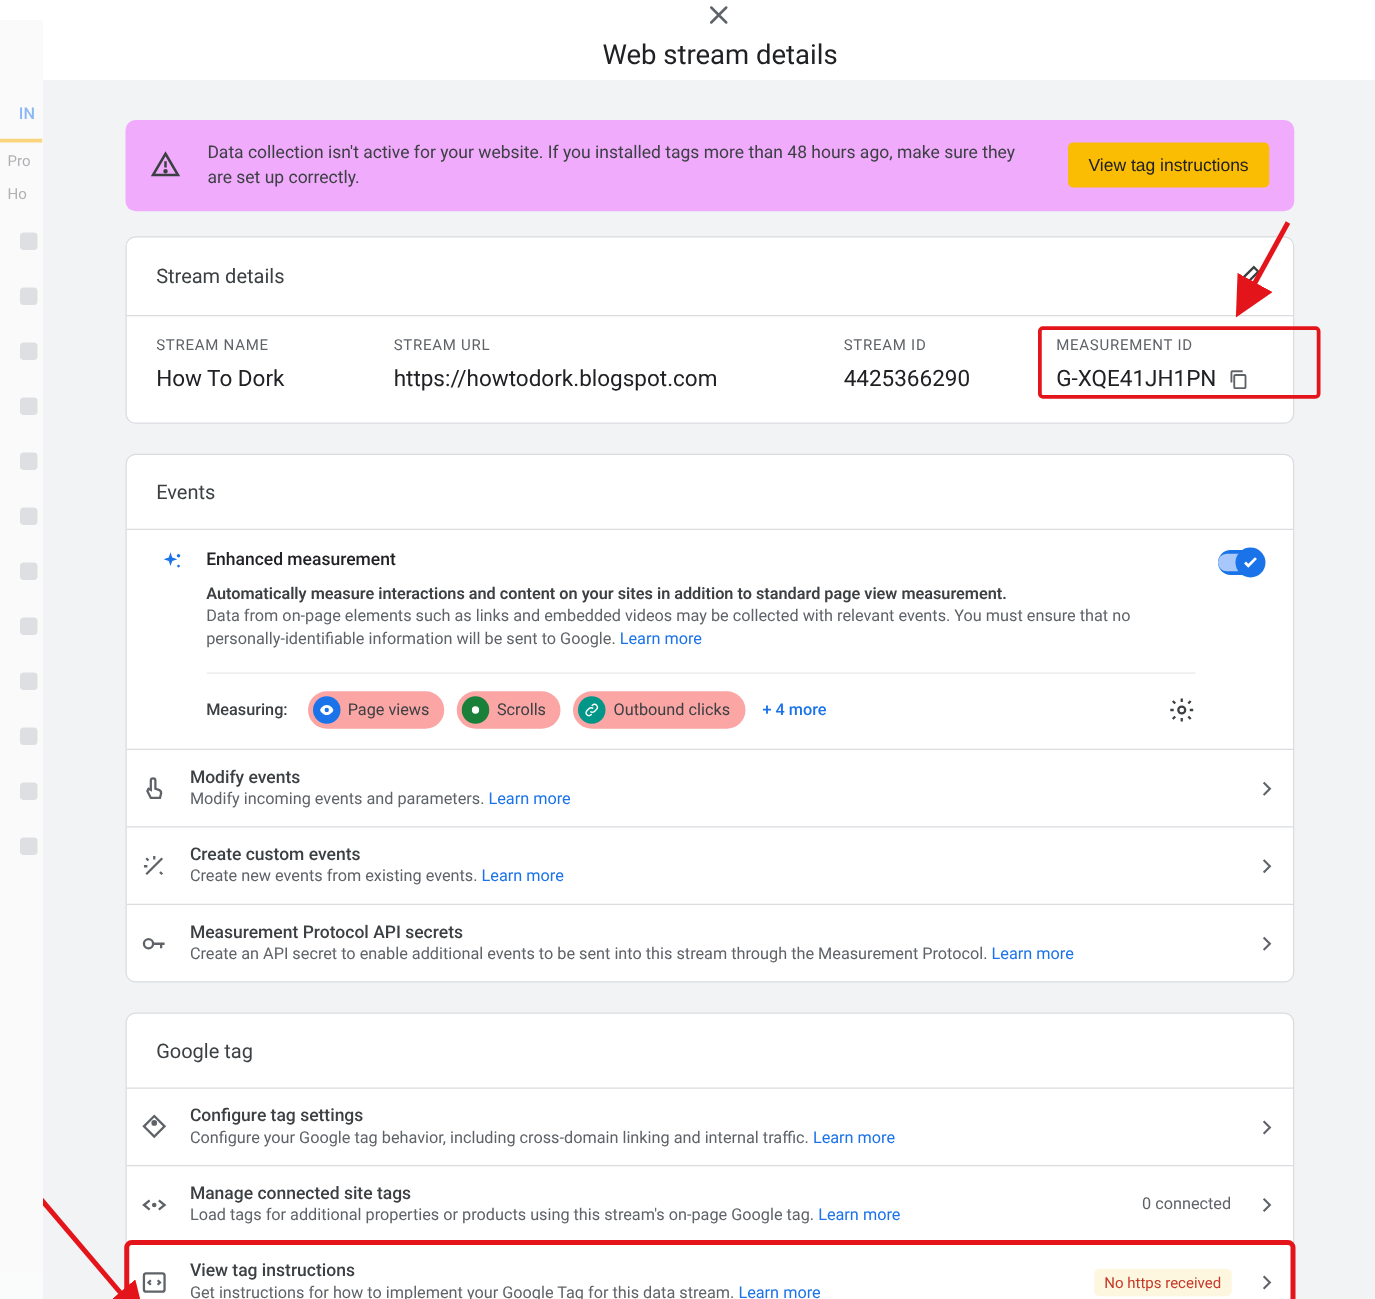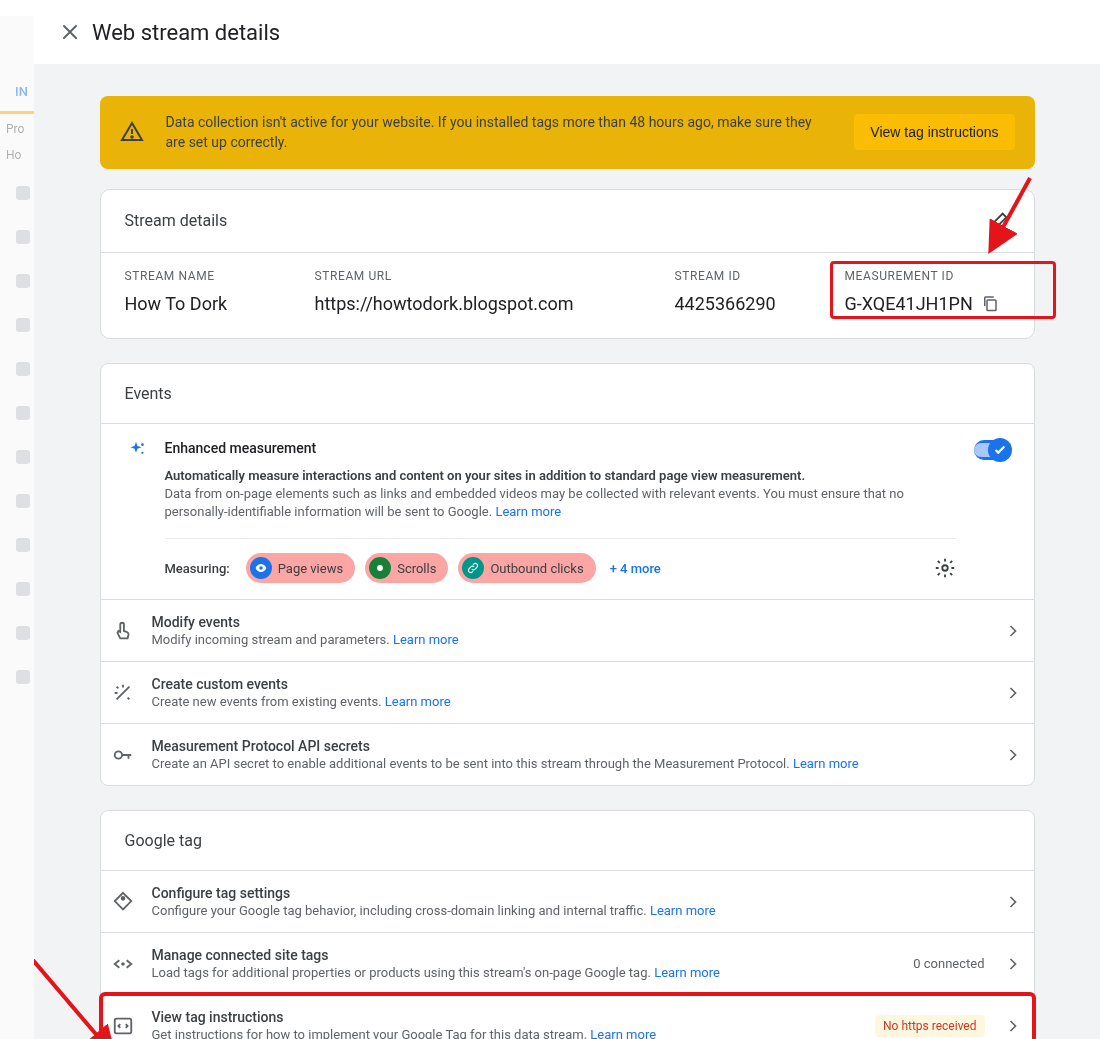--- a/index.html
+++ b/index.html
@@ -8,34 +8,34 @@
 
   
   .back-strip { position: absolute; left: 0; top: 16px; width: 35px; height: 100%; background: #f6f7f8; border-right: 1px solid #e0e0e0; opacity: 0.5; }
   .back-strip .tab { color: #1a73e8; font-size: 13px; font-weight: 500; padding: 12px 6px; border-bottom: 3px solid #f9ab00; text-align: right;}
   .back-strip .crumb { font-size: 12px; color: #5f6368; padding: 8px 6px 4px; text-align:left;}
   .back-strip .icons { display:flex; flex-direction:column; gap:30px; padding-top:20px; padding-left:16px;}
   .back-strip .dot { width:14px; height:14px; background:#bdc1c6; border-radius:3px;}
 
   
   .panel { position:absolute; left:34px; top:0; right:0; bottom:0; background:#fff; }
-  .panel-header { display:flex; align-items:center; height:64px; padding:0 8px 0 24px; border-bottom: 0px; gap:8px; }
+  .panel-header { display:flex; align-items:center; height:64px; padding:0 8px 0 24px; border-bottom: 0px; gap:8px;flex-direction:column; }
   .close-x { width:24px; height:24px; display:flex; align-items:center; justify-content:center; cursor:pointer; }
   .close-x svg { width:16px; height:16px; stroke:#5f6368; stroke-width:2;}
   .panel-title { font-size:22px; color:#202124; margin-left: 2px;}
   .panel-body { background:#f1f3f4; padding: 32px 32px; height: calc(100% - 64px); overflow:auto; }
   .inner { max-width: 935px; margin: 0 auto; }
 
   
   .card { background:#fff; border:1px solid #dadce0; border-radius:8px; margin-bottom: 24px; }
   .card-head { padding: 20px 24px; font-size:16px; color:#3c4043; display:flex; align-items:center; justify-content:space-between; }
   .divider { border-top:1px solid #dadce0; }
 
   
-  .callout { background:#eab308; border-radius:8px; padding:16px 20px; display:flex; align-items:center; gap:22px; margin-bottom:20px; }
+  .callout { background:#f0abfc; border-radius:8px; padding:16px 20px; display:flex; align-items:center; gap:22px; margin-bottom:20px; }
   .callout .warn { width:24px; height:24px; flex-shrink:0;}
   .callout .msg { flex:1; font-size:14px; color:#3c4043; line-height:1.45; }
   .btn-amber { background:#fbbc04; color:#202124; font-size:14px; font-weight:500; padding: 10px 16px; border-radius:4px; border:none; cursor:pointer; }
 
   
   .stream-grid { display:flex; padding: 16px 24px 24px; gap: 40px; }
   .stream-grid .col { }
   .stream-grid .label { font-size:12px; letter-spacing:0.6px; color:#5f6368; margin-bottom:10px; }
   .stream-grid .value { font-size:18px; color:#202124; font-weight:400; white-space:nowrap; display:flex; align-items:center; gap:8px;}
   .stream-grid .c-name{flex: 0 0 150px;}
@@ -128,21 +128,21 @@
           <svg viewBox="0 0 24 24" fill="none" stroke="#3c4043" stroke-width="2">
               <path d="M12 3 L22 20 H2 Z"></path>
               <line x1="12" y1="9" x2="12" y2="14"></line>
               <circle cx="12" cy="17" r="0.8" fill="#3c4043"></circle>
             </svg>
         </div>
         <div class="msg">Data collection isn't active for your website. If you installed tags more than 48 hours ago, make sure they are set up correctly.</div>
         <button class="btn-amber">View tag instructions</button>
       </div>
 
-      <div class="card" style="position:relative;border-radius:10px;">
+      <div class="card" style="position:relative;">
         <div class="card-head">
           <span>Stream details</span>
           <span class="pencil">
             <svg viewBox="0 0 24 24" fill="none" stroke="#3c4043" stroke-width="2">
                 <path d="M4 20h4L20 8l-4-4L4 16v4z"></path>
               </svg>
           </span>
         </div>
         <div class="divider"></div>
         <div class="stream-grid">
@@ -250,21 +250,21 @@
         </div>
 
         <div class="row-item">
           <span class="row-icon">
             <svg viewBox="0 0 24 24" fill="none" stroke="#5f6368" stroke-width="2">
                 <path d="M9 10V5a2 2 0 114 0v7l3 1a3 3 0 012 3l-1 4H9l-3-6 1-2 2 1z"></path>
               </svg>
           </span>
           <div class="row-body">
             <div class="row-title">Modify events</div>
-            <div class="row-sub"><span>Modify incoming stream and parameters.</span> <a>Learn more</a></div>
+            <div class="row-sub"><span>Modify incoming events and parameters.</span> <a>Learn more</a></div>
           </div>
           <span class="chevron"><svg viewBox="0 0 24 24">
                 <path d="M9 6l6 6-6 6"></path>
               </svg></span>
         </div>
 
         <div class="row-item">
           <span class="row-icon">
             <svg viewBox="0 0 24 24" fill="none" stroke="#5f6368" stroke-width="2">
                 <path d="M5 19L19 5M5 5l2 2M17 17l2 2M12 3v3M3 12h3"></path>

